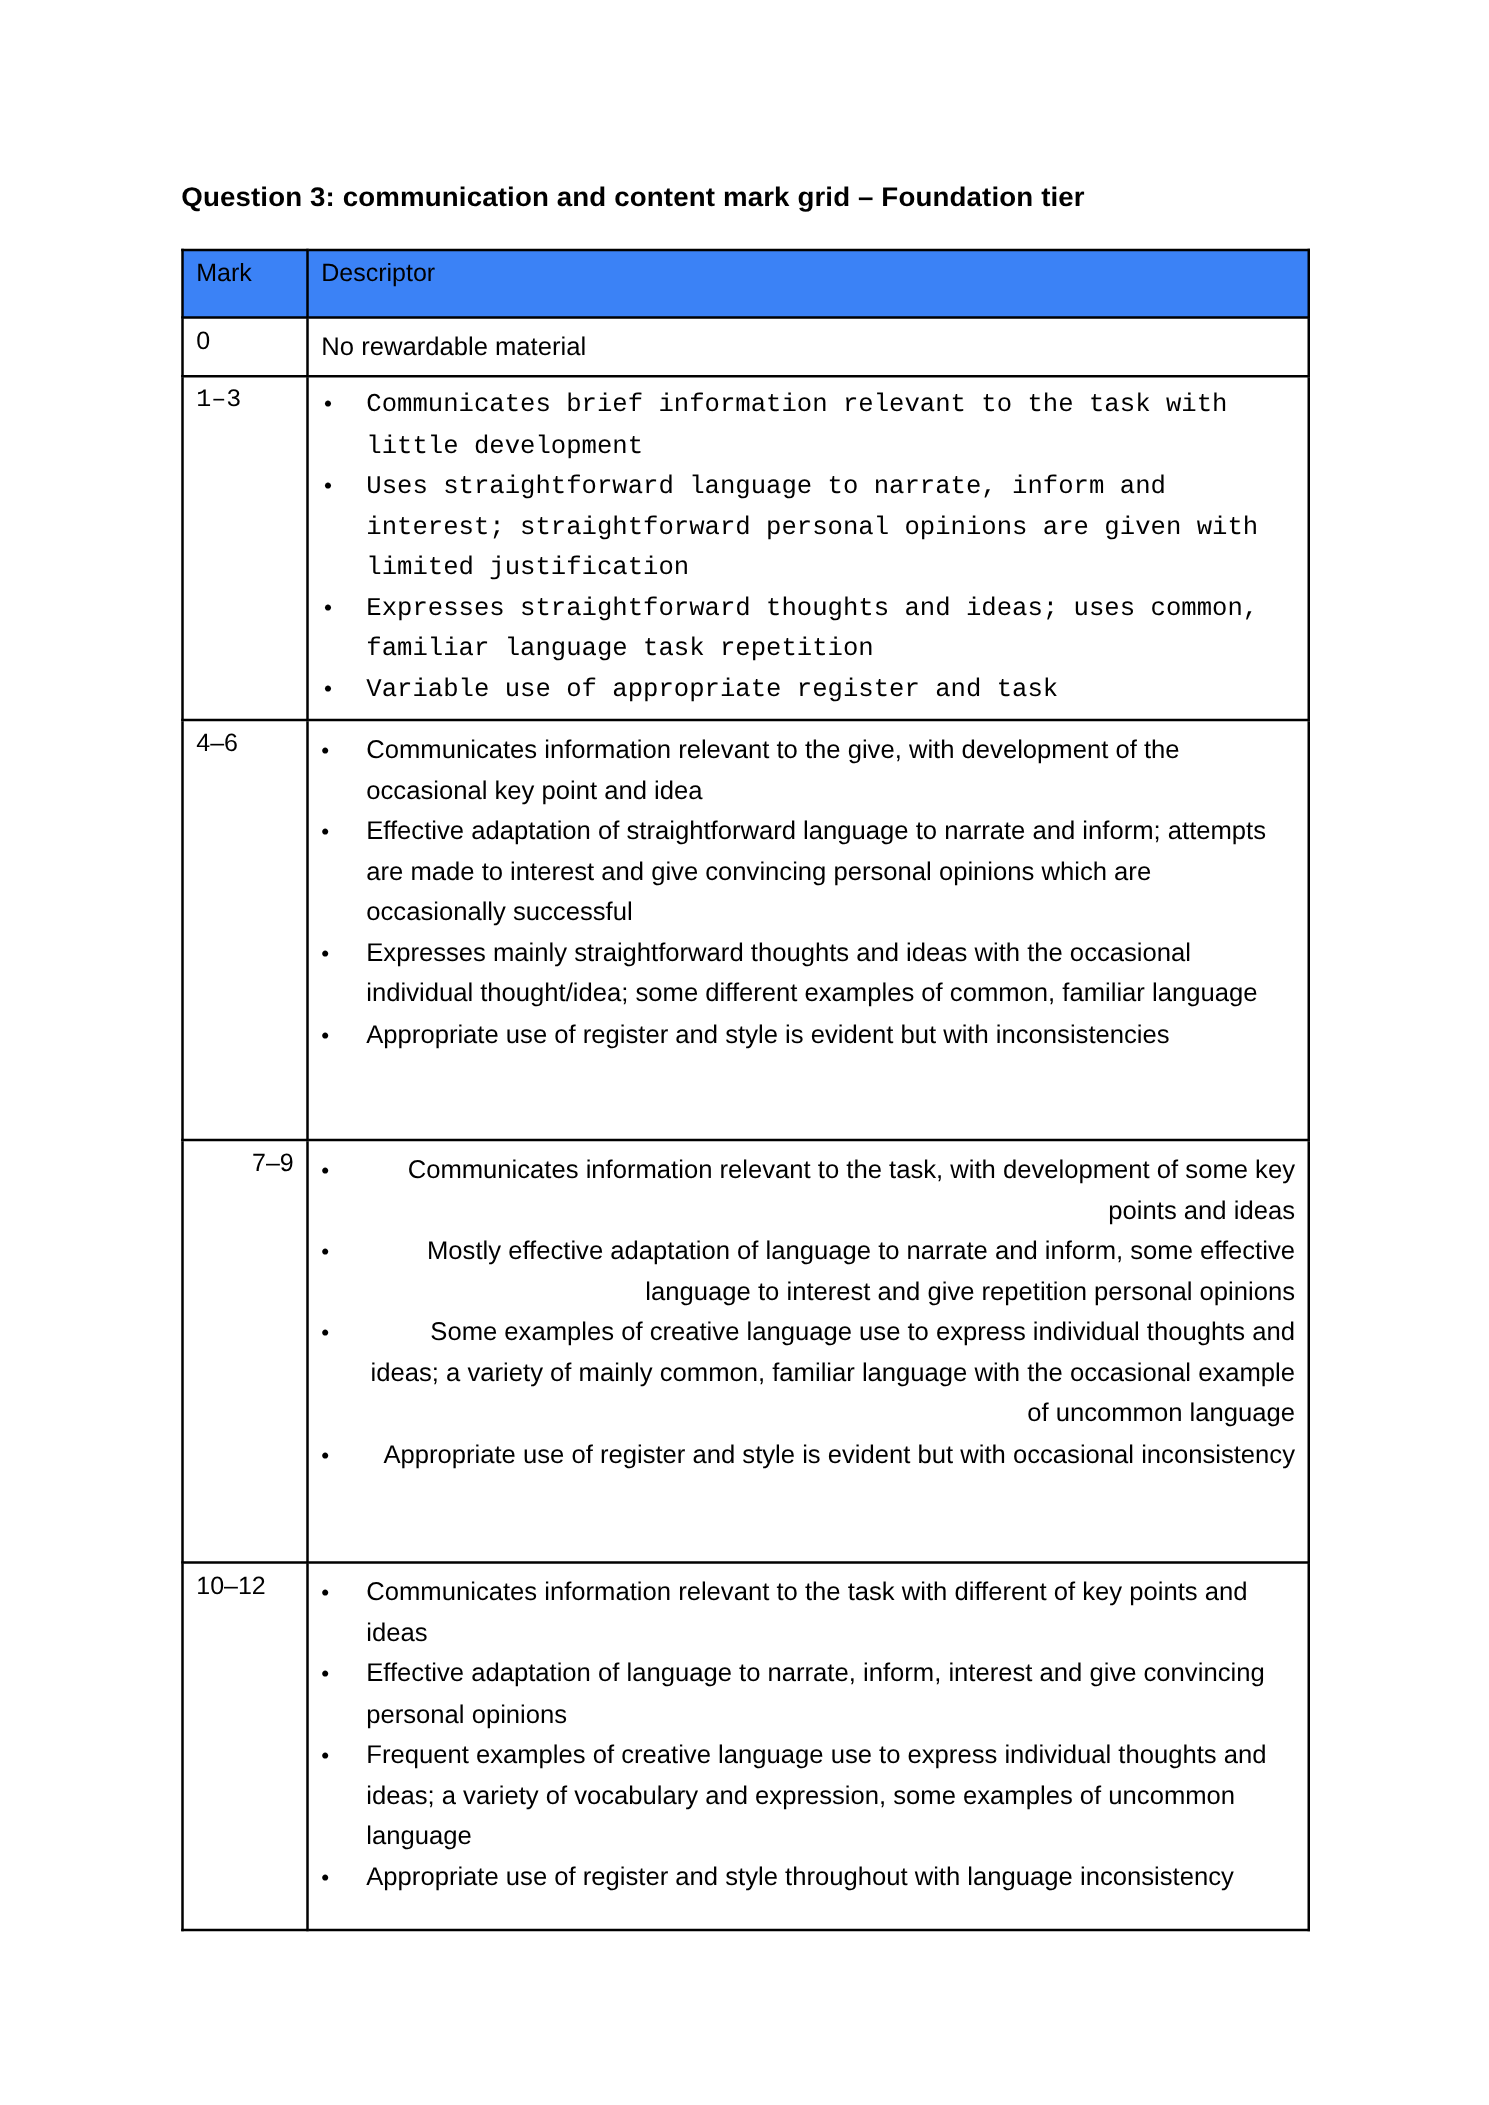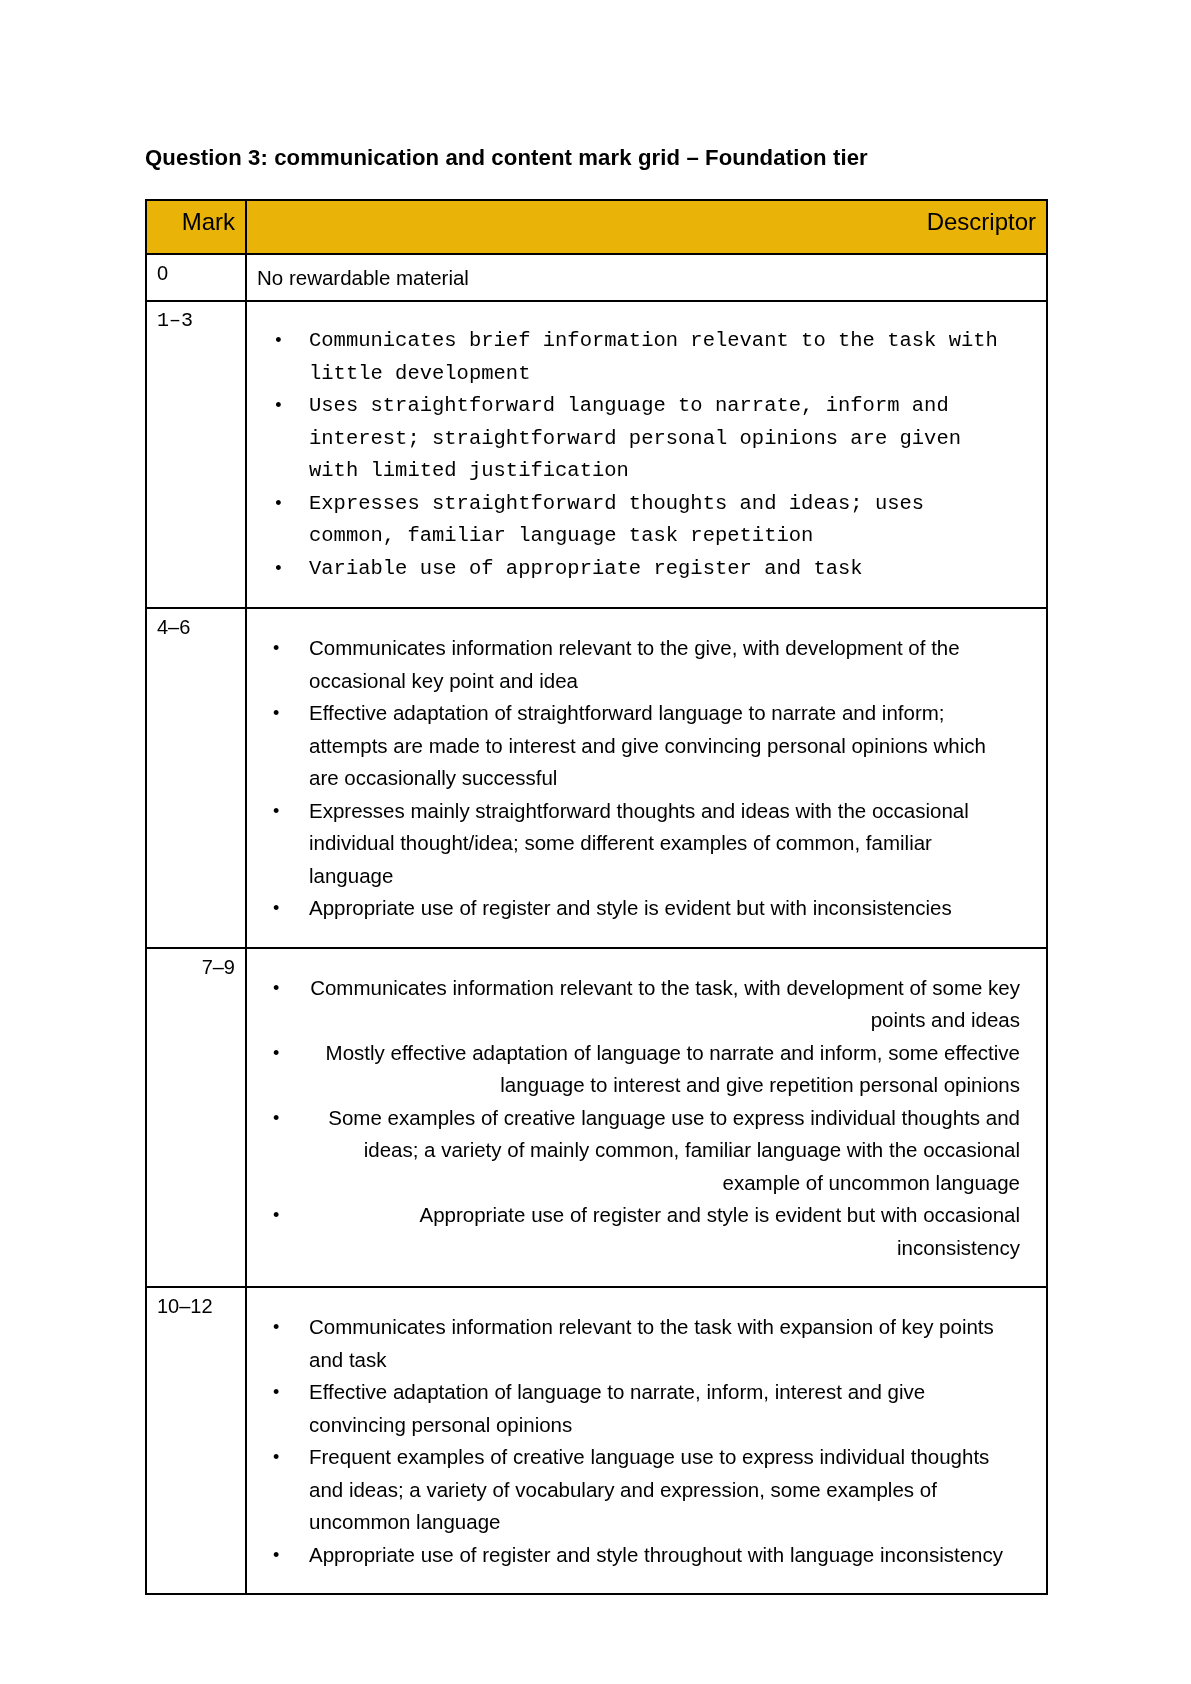--- a/index.html
+++ b/index.html
@@ -5,24 +5,24 @@
     html, body { margin: 0; padding: 0; background: #ffffff; }
     body { width: 1191px; height: 1684px; position: relative; overflow: hidden;
            font-family: "Liberation Sans", sans-serif; color: #000; }
     .title { position: absolute; left: 145px; top: 146px; font-size: 21.5px; font-weight: bold;
              letter-spacing: 0.1px; white-space: nowrap; transform: scaleX(1.03); transform-origin: left; }
     table.grid { position: absolute; left: 145px; top: 199px; width: 901px;
                  border-collapse: collapse; table-layout: fixed; }
     table.grid td, table.grid th { border: 2px solid #000; vertical-align: top; padding: 0; }
     col.c-mark { width: 100px; }
     col.c-desc { width: 801px; }
-    th { background: #eab308; font-weight: normal; text-align: right; font-size: 24px; height: 52px; }
+    th { background: #3b82f6; font-weight: normal; text-align: left; font-size: 20px; height: 52px; }
     th .cell, td .cell { padding: 7px 10px 6px 10px; }
     .mark-cell { font-size: 20px; }
-    ul.bullets { list-style: none; margin: 16px; padding: 0; }
+    ul.bullets { list-style: none; margin: 0; padding: 0; }
     ul.bullets li { position: relative; padding-left: 36px; font-size: 20.5px; line-height: 32.5px; }
     ul.bullets li::before { content: "\2022"; position: absolute; left: 0; top: 0; font-size: 18px; }
     .plain { font-size: 20.5px; line-height: 32px; }
     tr.r0 td { height: 42px; }
     tr.r1 td { height: 266px; font-family: Liberation Mono, monospace; }
     tr.r2 td { height: 334px; }
     tr.r3 td { height: 336px; text-align: right; }
     tr.r4 td { height: 292px; }
   </style>
 </head>
@@ -103,21 +103,21 @@
         </td>
     </tr>
 
     <tr class="r4">
       <td class="mark-cell">
           <div class="cell">10–12</div>
         </td>
       <td>
           <div class="cell">
         <ul class="bullets">
-          <li>Communicates information relevant to the task with expansion of key points and task</li>
+          <li>Communicates information relevant to the task with different of key points and ideas</li>
           <li>Effective adaptation of language to narrate, inform, interest and give convincing personal opinions</li>
           <li>Frequent examples of creative language use to express individual thoughts and ideas; a variety of vocabulary and expression, some examples of uncommon language</li>
           <li>Appropriate use of register and style throughout with language inconsistency</li>
         </ul>
       </div>
         </td>
     </tr>
   </tbody>
 </table>
 

